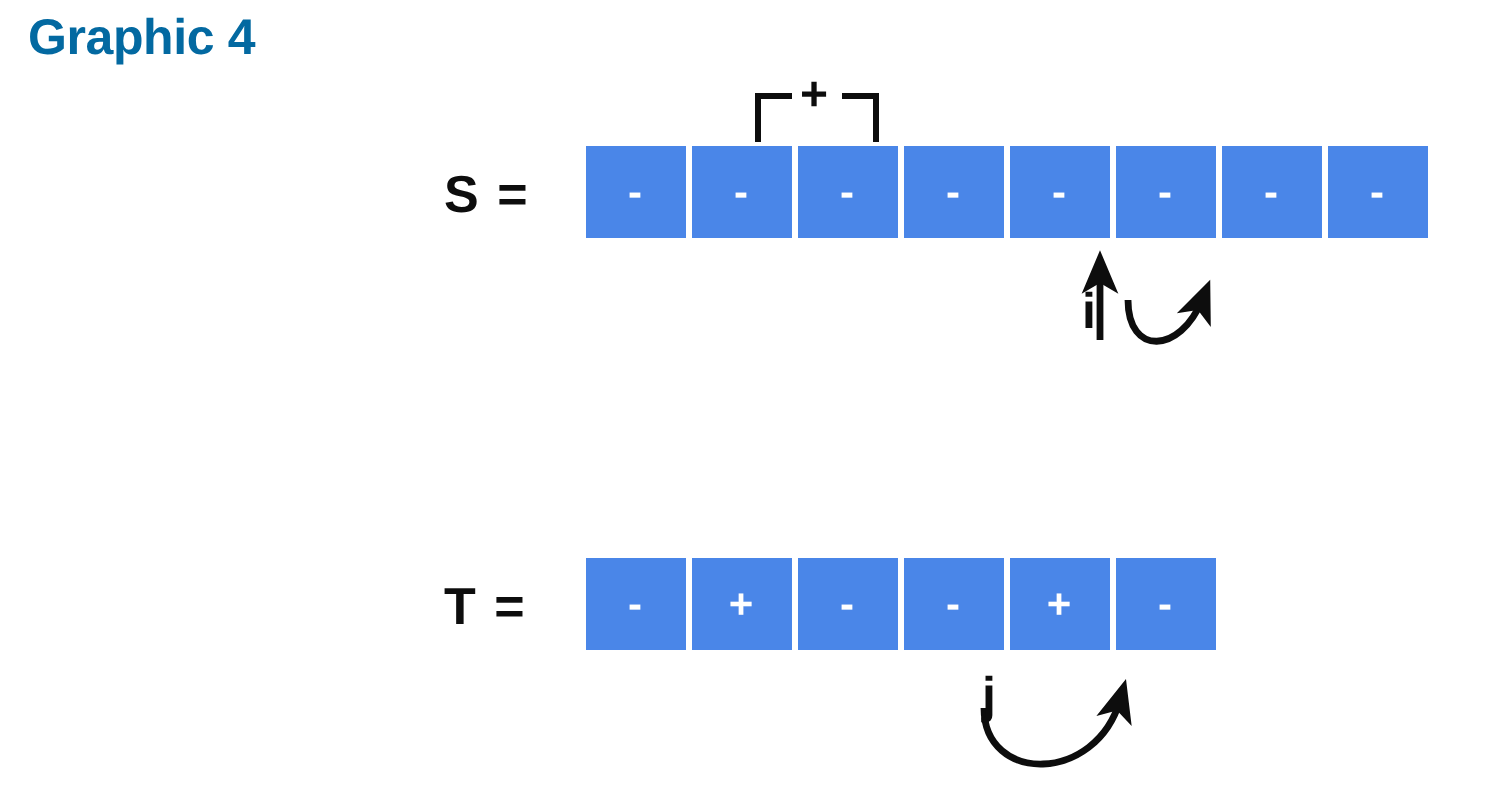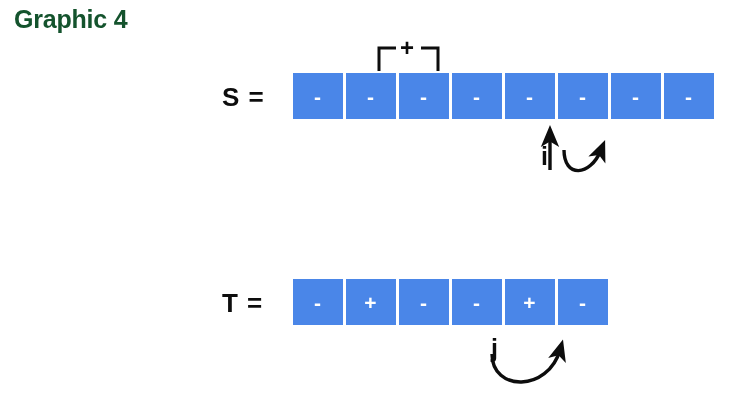--- a/index.html
+++ b/index.html
@@ -20,21 +20,21 @@
     top: 0;
     width: 756px;
     height: 404px;
   }
   .page-title {
     position: absolute;
     left: 14px;
     top: 5px;
     font-size: 25px;
     font-weight: bold;
-    color: #14532d;
+    color: #0369a1;
     letter-spacing: -0.2px;
     white-space: nowrap;
   }
   .array-label {
     position: absolute;
     font-size: 26px;
     font-weight: bold;
     color: #0d0d0d;
     white-space: nowrap;
     letter-spacing: 1px;

